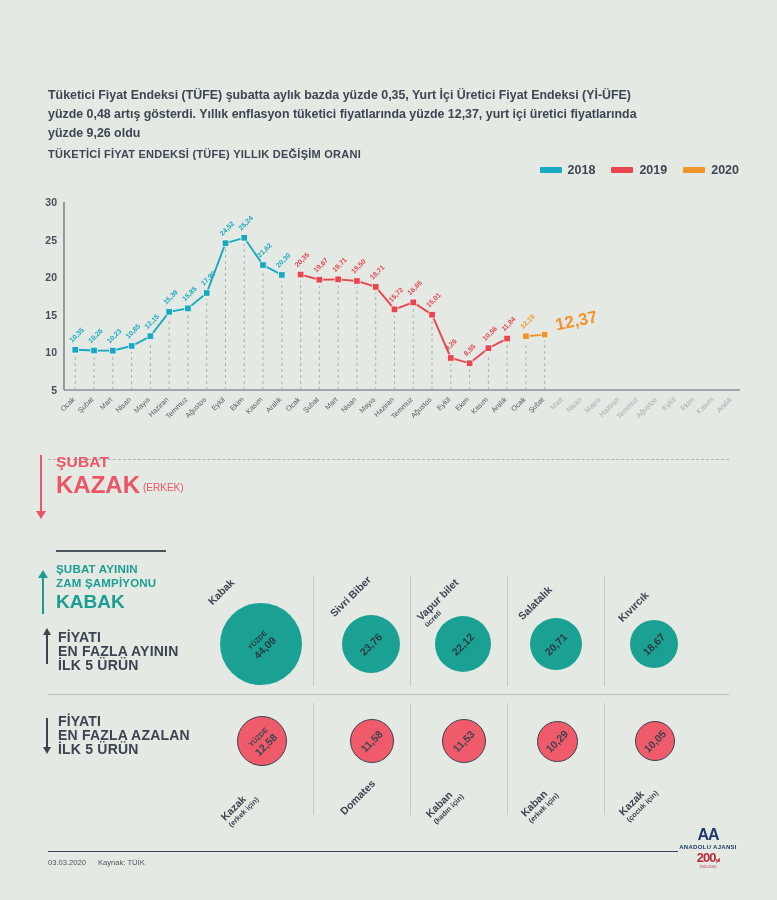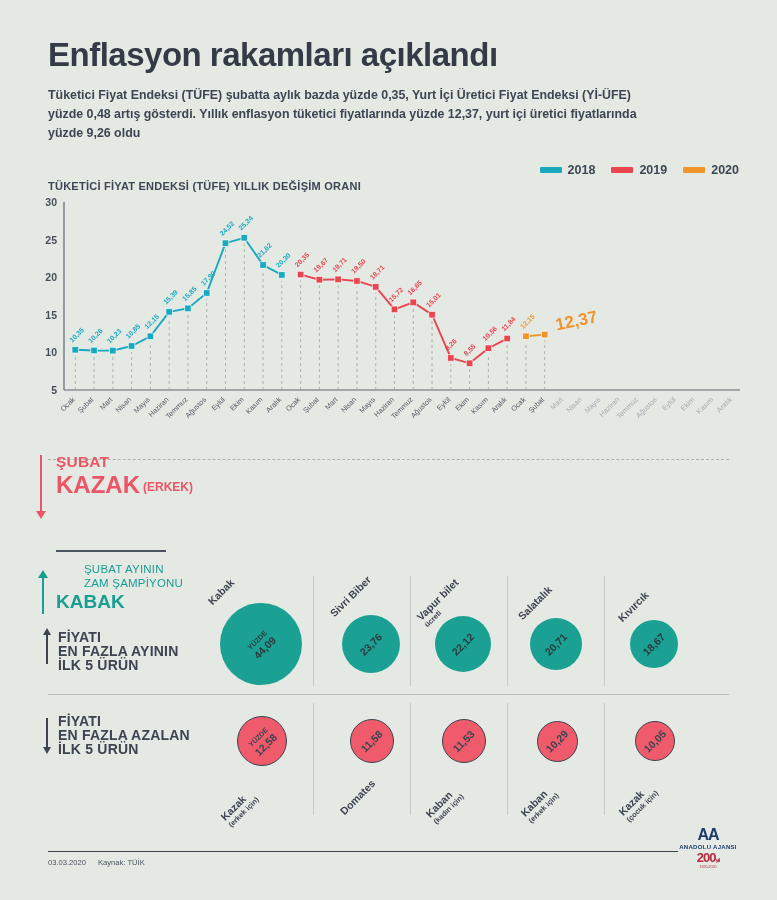--- a/index.html
+++ b/index.html
@@ -19,21 +19,21 @@
     font-size:33px;font-weight:bold;letter-spacing:-0.5px;
     color:#333c46;
   }
   .lede{
     position:absolute;left:48px;top:86px;width:600px;
     font-size:12.4px;line-height:19px;color:#3c4652;font-weight:bold;
   }
 
   
   .chart-title{
-    position:absolute;left:48px;top:180px;
+    position:absolute;left:48px;top:148px;
     font-size:11px;font-weight:bold;letter-spacing:.25px;color:#3d4753;
   }
   .legend{position:absolute;right:38px;top:163px;display:flex;gap:16px;align-items:center;}
   .legend-item{display:flex;align-items:center;gap:6px;font-size:12.5px;font-weight:bold;color:#3d4753;}
   .legend-swatch{width:22px;height:6px;border-radius:1px;display:block;}
 
   .chart-wrap{position:absolute;left:38px;top:196px;width:706px;height:232px;}
   .chart-svg{display:block;}
 
   .axis-label{font-size:10.5px;fill:#454f5b;font-weight:bold;font-family:"Liberation Sans", sans-serif;}
@@ -46,33 +46,33 @@
     position:absolute;left:48px;top:459px;width:681px;height:0;
     border-top:1px dashed #aab3ac;
   }
 
   
   .claim{position:absolute;left:56px;top:452px;width:170px;}
   .claim .l1,.claim .l2,.claim .l4{
     font-size:15.5px;font-weight:bold;color:#ec5565;letter-spacing:.2px;line-height:19px;
   }
   .claim .l3{font-size:24px;font-weight:bold;color:#ec5565;line-height:27px;display:inline-block;}
-  .claim .paren{font-size:12px;font-weight:bold;color:#ec5565;vertical-align:2px;margin-left:3px;}
+  .claim .paren{font-size:10px;font-weight:normal;color:#ec5565;vertical-align:2px;margin-left:3px;}
   .arrow-down-red{
     position:absolute;left:40px;top:455px;width:2px;height:60px;background:#ec5565;
   }
   .arrow-down-red:after{
     content:"";position:absolute;left:-4px;top:56px;
     border-left:5px solid transparent;border-right:5px solid transparent;border-top:8px solid #ec5565;
   }
 
   .rule-short{position:absolute;left:56px;top:550px;width:110px;border-top:2px solid #4a545f;}
 
   .champ{position:absolute;left:56px;top:562px;width:170px;}
-  .champ .c1,.champ .c2{font-size:11.5px;font-weight:normal;color:#1a9e92;line-height:14px;letter-spacing:.2px;margin-left:28px;}
+  .champ .c1,.champ .c2{font-size:11.5px;font-weight:bold;color:#1a9e92;line-height:14px;letter-spacing:.2px;}
   .champ .c3{font-size:19px;font-weight:bold;color:#1a9e92;line-height:24px;}
   .arrow-up-teal{position:absolute;left:42px;top:578px;width:2px;height:36px;background:#1a9e92;}
   .arrow-up-teal:before{
     content:"";position:absolute;left:-4px;top:-8px;
     border-left:5px solid transparent;border-right:5px solid transparent;border-bottom:8px solid #1a9e92;
   }
 
   .intro-right{
     position:absolute;left:219px;top:478px;width:500px;
     font-size:12.3px;line-height:18.5px;color:#3c4652;
@@ -115,21 +115,20 @@
   .logo .aa-name{font-size:6px;font-weight:bold;color:#1d3a6b;letter-spacing:.3px;}
   .logo .hundred{font-size:13px;font-weight:bold;color:#b42a3c;letter-spacing:-1px;}
   .logo .hundred .yil{font-size:6px;}
   .logo .tiny{font-size:3.6px;color:#b42a3c;}
 </style>
 </head>
 <body>
 
 <div class="page">
 
-  <div class="headline">Enflasyon rakamları açıklandı</div>
   <div class="lede">Tüketici Fiyat Endeksi (TÜFE) şubatta aylık bazda yüzde 0,35, Yurt İçi Üretici Fiyat Endeksi (Yİ-ÜFE) yüzde 0,48 artış gösterdi. Yıllık enflasyon tüketici fiyatlarında yüzde 12,37, yurt içi üretici fiyatlarında yüzde 9,26 oldu</div>
 
   <div class="chart-title">TÜKETİCİ FİYAT ENDEKSİ (TÜFE) YILLIK DEĞİŞİM ORANI</div>
   <div class="legend">
     <div class="legend-item">
       <span class="legend-swatch" style="background:#19a8bf"></span>
       <span>2018</span>
     </div>
     <div class="legend-item">
       <span class="legend-swatch" style="background:#e8454f"></span>

